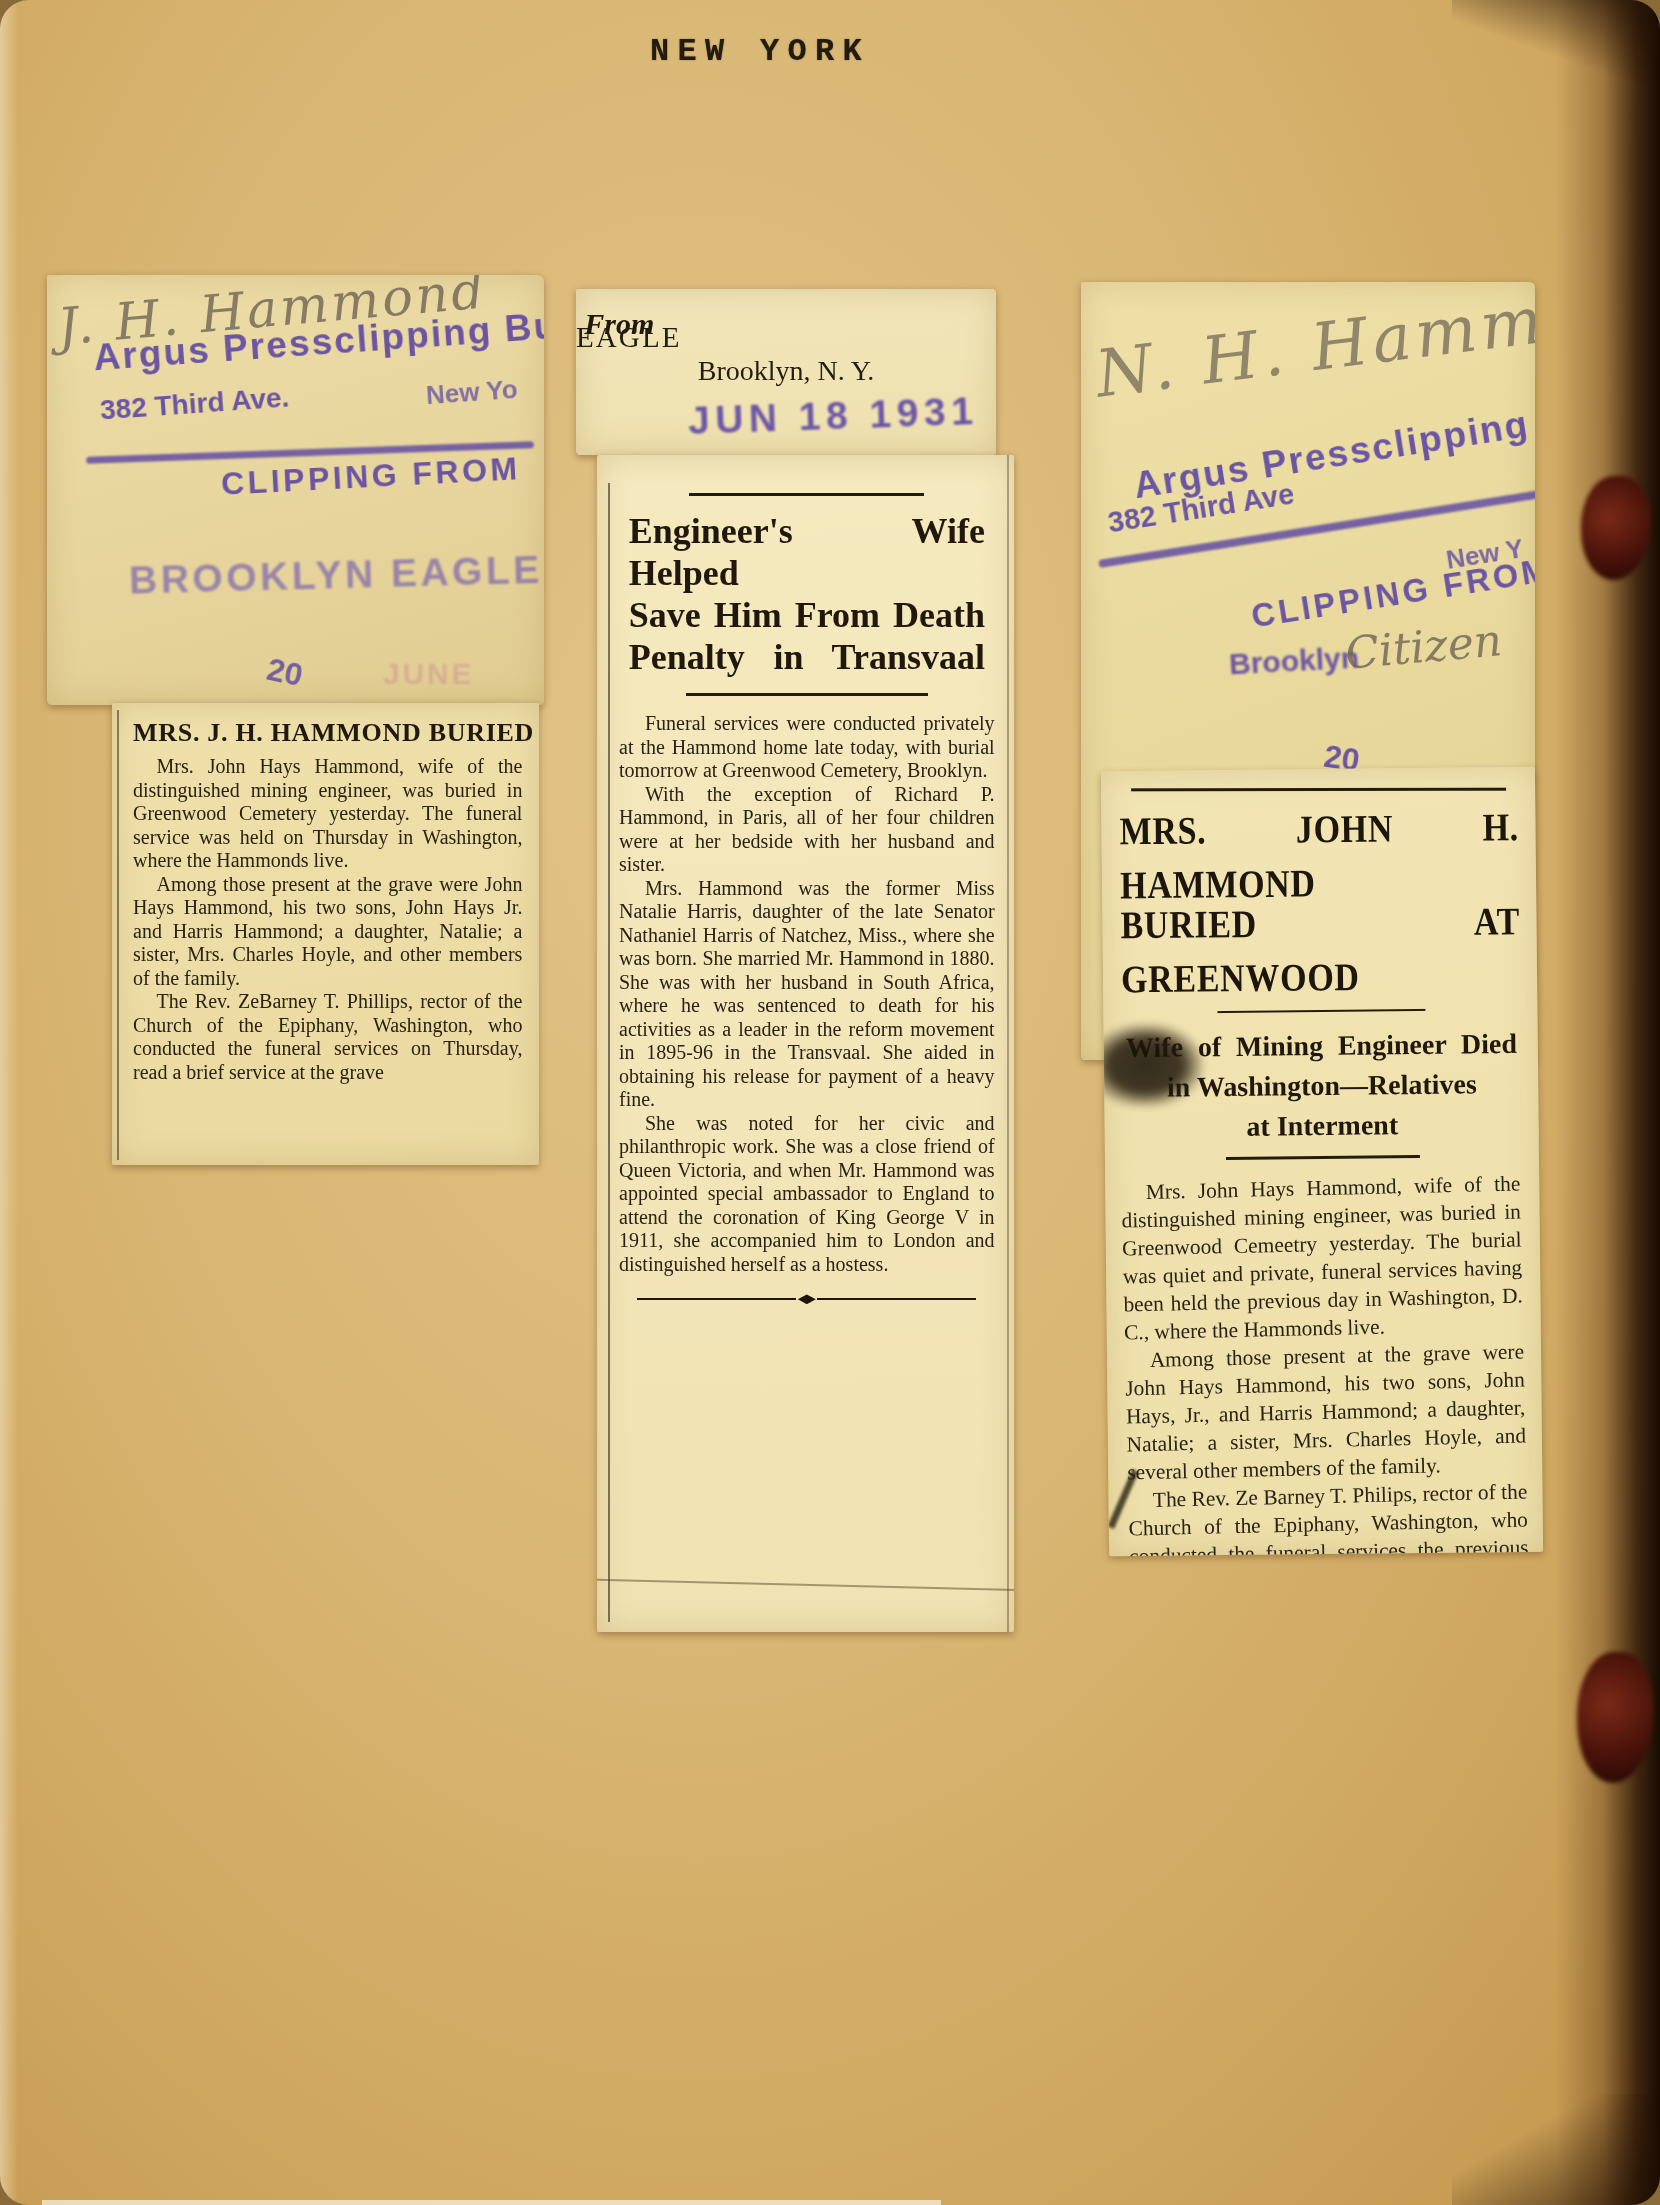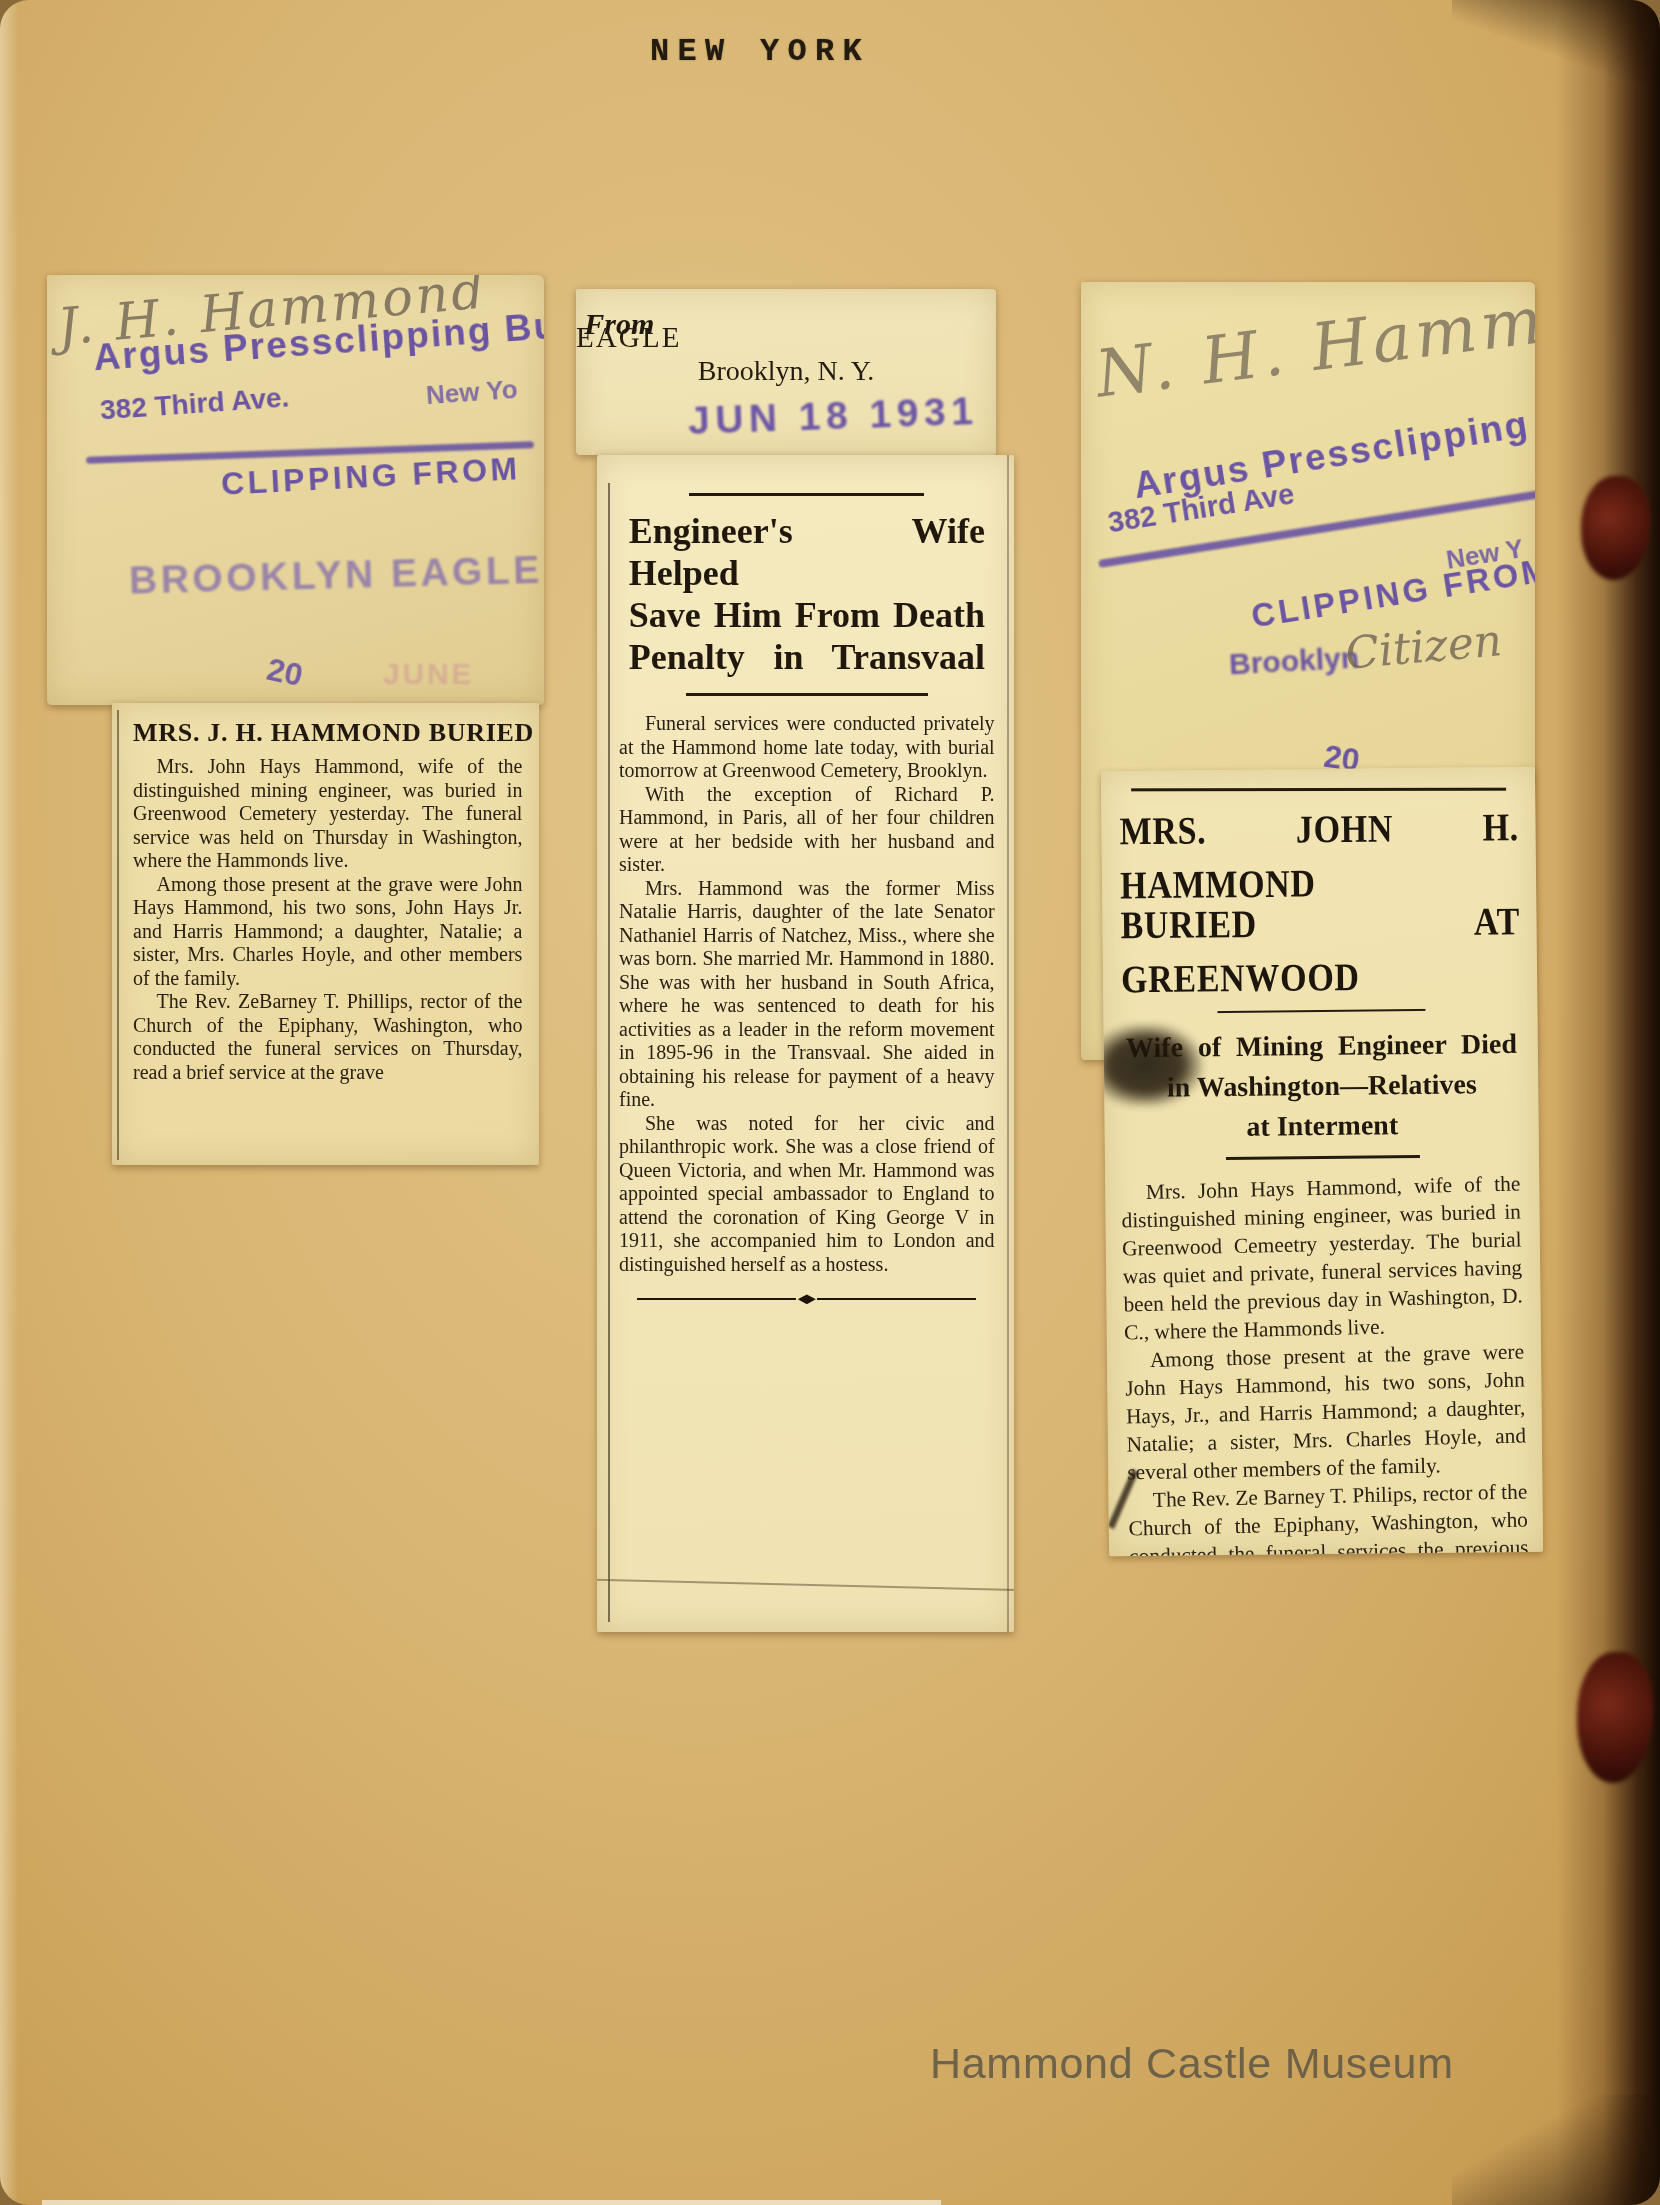--- a/index.html
+++ b/index.html
@@ -195,15 +195,14 @@
   </div>
 
   <div class="left-edge"></div>
   <div class="bottom-edge"></div>
   <div class="binding"></div>
   <div class="knot knot-top"></div>
   <div class="knot knot-bottom"></div>
   <div class="corner-shade-tr"></div>
   <div class="corner-shade-br"></div>
 
-  <div class="watermark">Hammond Castle Museum</div>
 </div>
 
 
 </body></html>

